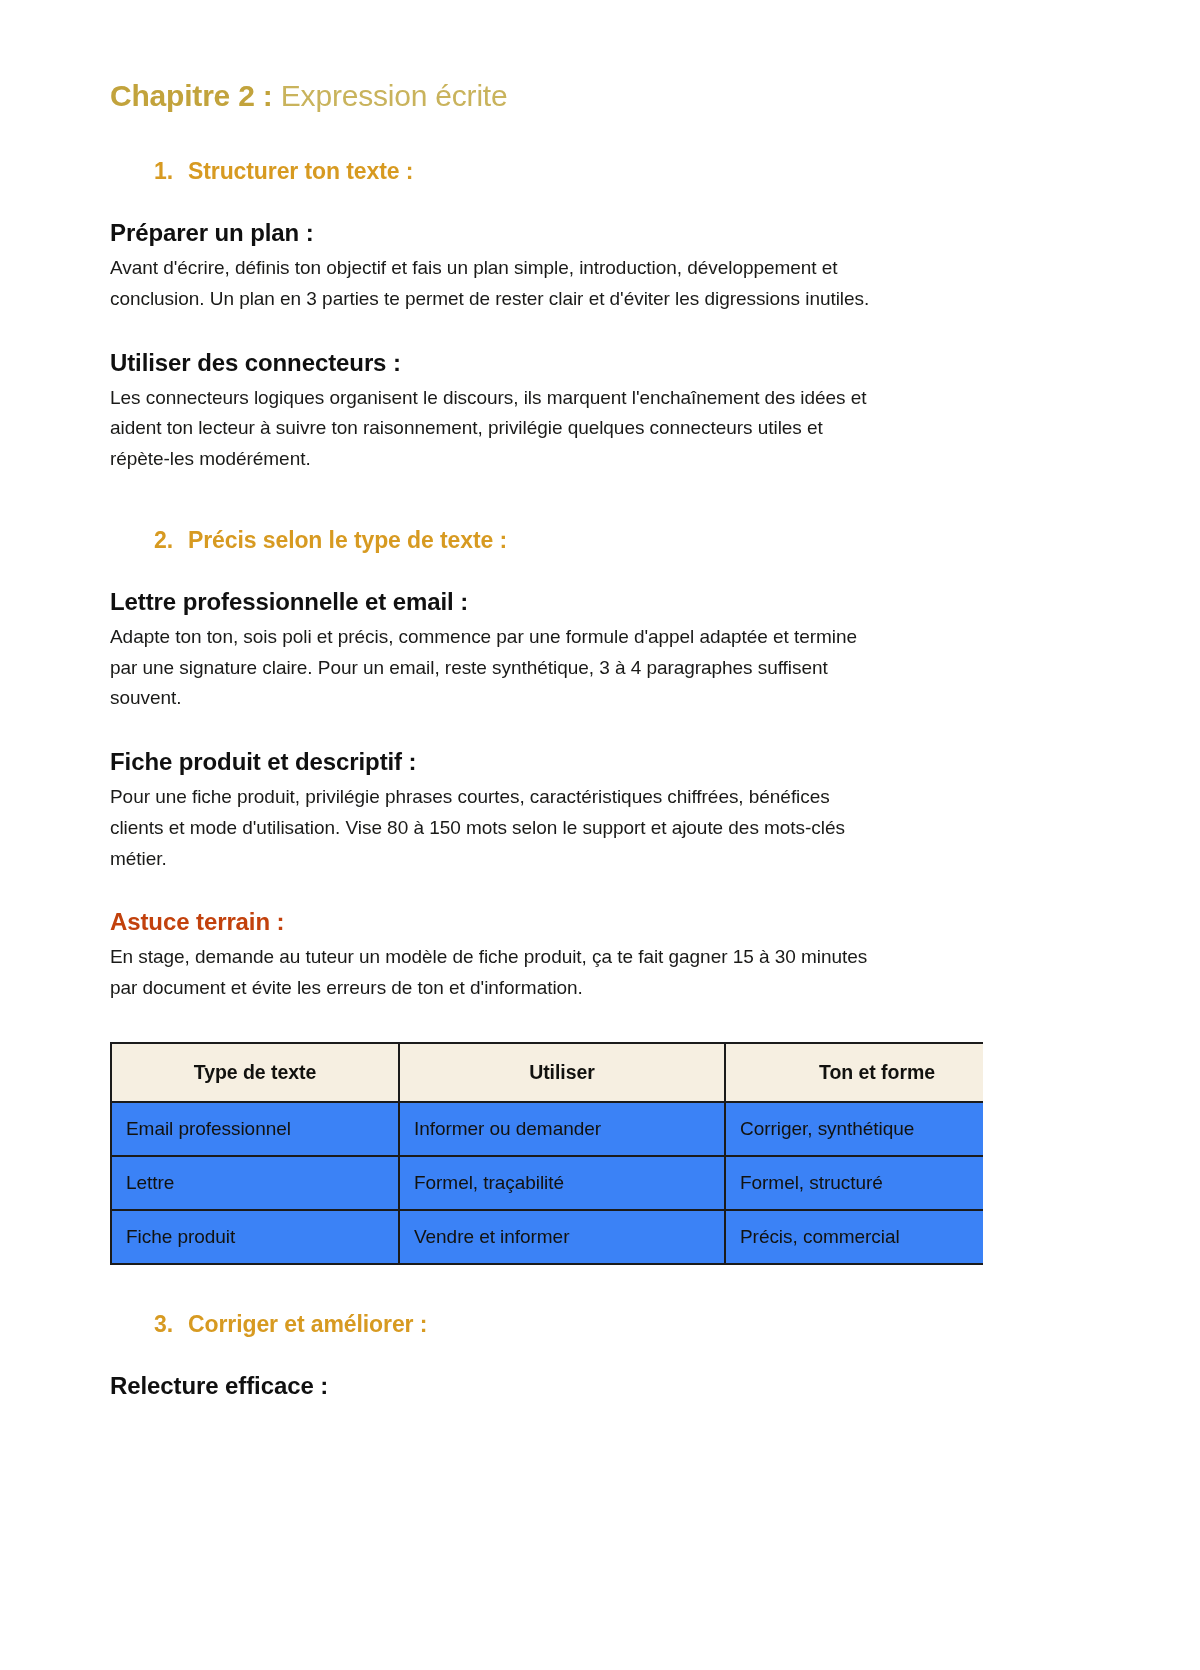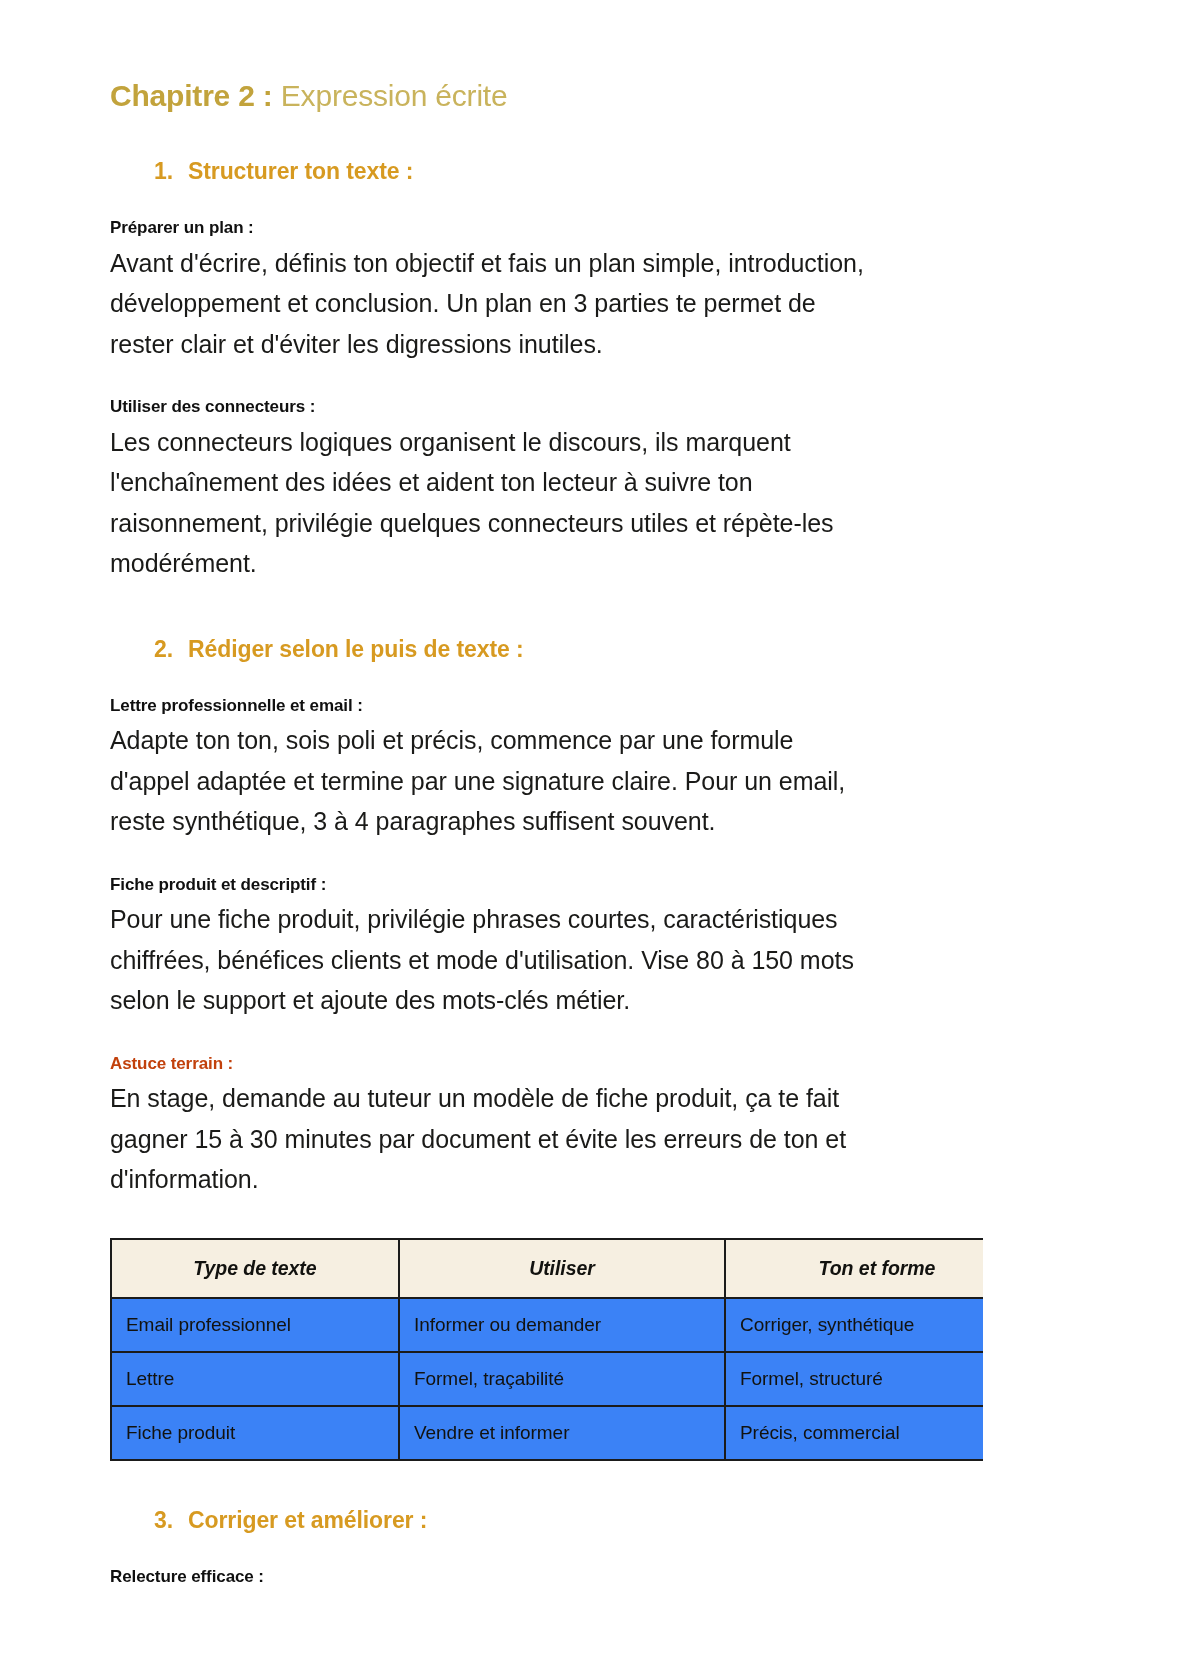--- a/index.html
+++ b/index.html
@@ -59,32 +59,32 @@
   .section-heading .sec-text {
     white-space: nowrap;
   }
   .section-heading.gap-top { margin-top: 52px; }
 
   
   .block {
     margin: 0 0 30px 0;
   }
   .sub-heading {
-    font-size: 17px;
+    font-size: 24px;
     font-weight: 700;
     line-height: 1.5;
     margin: 18px 0 2px 0;
     color: #101010;
     letter-spacing: -0.1px;
   }
   .sub-heading.green { color: #2fb27a; }
   .sub-heading.salmon { color: #c2410c; }
 
   .body-text {
-    font-size: 25px;
+    font-size: 19px;
     line-height: 1.62;
     color: #1a1a18;
     margin: 0;
     font-weight: 400;
     letter-spacing: -0.05px;
   }
 
   
   .data-table {
     width: 918px;
@@ -98,21 +98,20 @@
     font-size: 19px;
     color: #12120f;
     letter-spacing: -0.05px;
   }
   .data-table thead th {
     background: #f6efe1;
     font-weight: 700;
     text-align: center;
     padding: 17px 10px;
     font-size: 19.5px;
-    font-style: italic;
   }
   .data-table tbody td {
     background: #3b82f6;
     font-weight: 400;
     text-align: left;
     padding: 15px 14px;
   }
   .data-table col.c1 { width: 288px; }
   .data-table col.c2 { width: 326px; }
   .data-table col.c3 { width: 304px; }
@@ -140,21 +139,21 @@
   </div>
 
   <div class="block">
     <div class="sub-heading">Utiliser des connecteurs :</div>
     <p class="body-text">Les connecteurs logiques organisent le discours, ils marquent l'enchaînement des idées et aident ton lecteur à suivre ton raisonnement, privilégie quelques connecteurs utiles et répète-les modérément.</p>
   </div>
 
 
   <div class="section-heading gap-top">
     <span class="sec-num">2.</span>
-    <span class="sec-text">Rédiger selon le puis de texte :</span>
+    <span class="sec-text">Précis selon le type de texte :</span>
   </div>
 
   <div class="block">
     <div class="sub-heading">Lettre professionnelle et email :</div>
     <p class="body-text">Adapte ton ton, sois poli et précis, commence par une formule d'appel adaptée et termine par une signature claire. Pour un email, reste synthétique, 3 à 4 paragraphes suffisent souvent.</p>
   </div>
 
   <div class="block">
     <div class="sub-heading">Fiche produit et descriptif :</div>
     <p class="body-text">Pour une fiche produit, privilégie phrases courtes, caractéristiques chiffrées, bénéfices clients et mode d'utilisation. Vise 80 à 150 mots selon le support et ajoute des mots-clés métier.</p>

